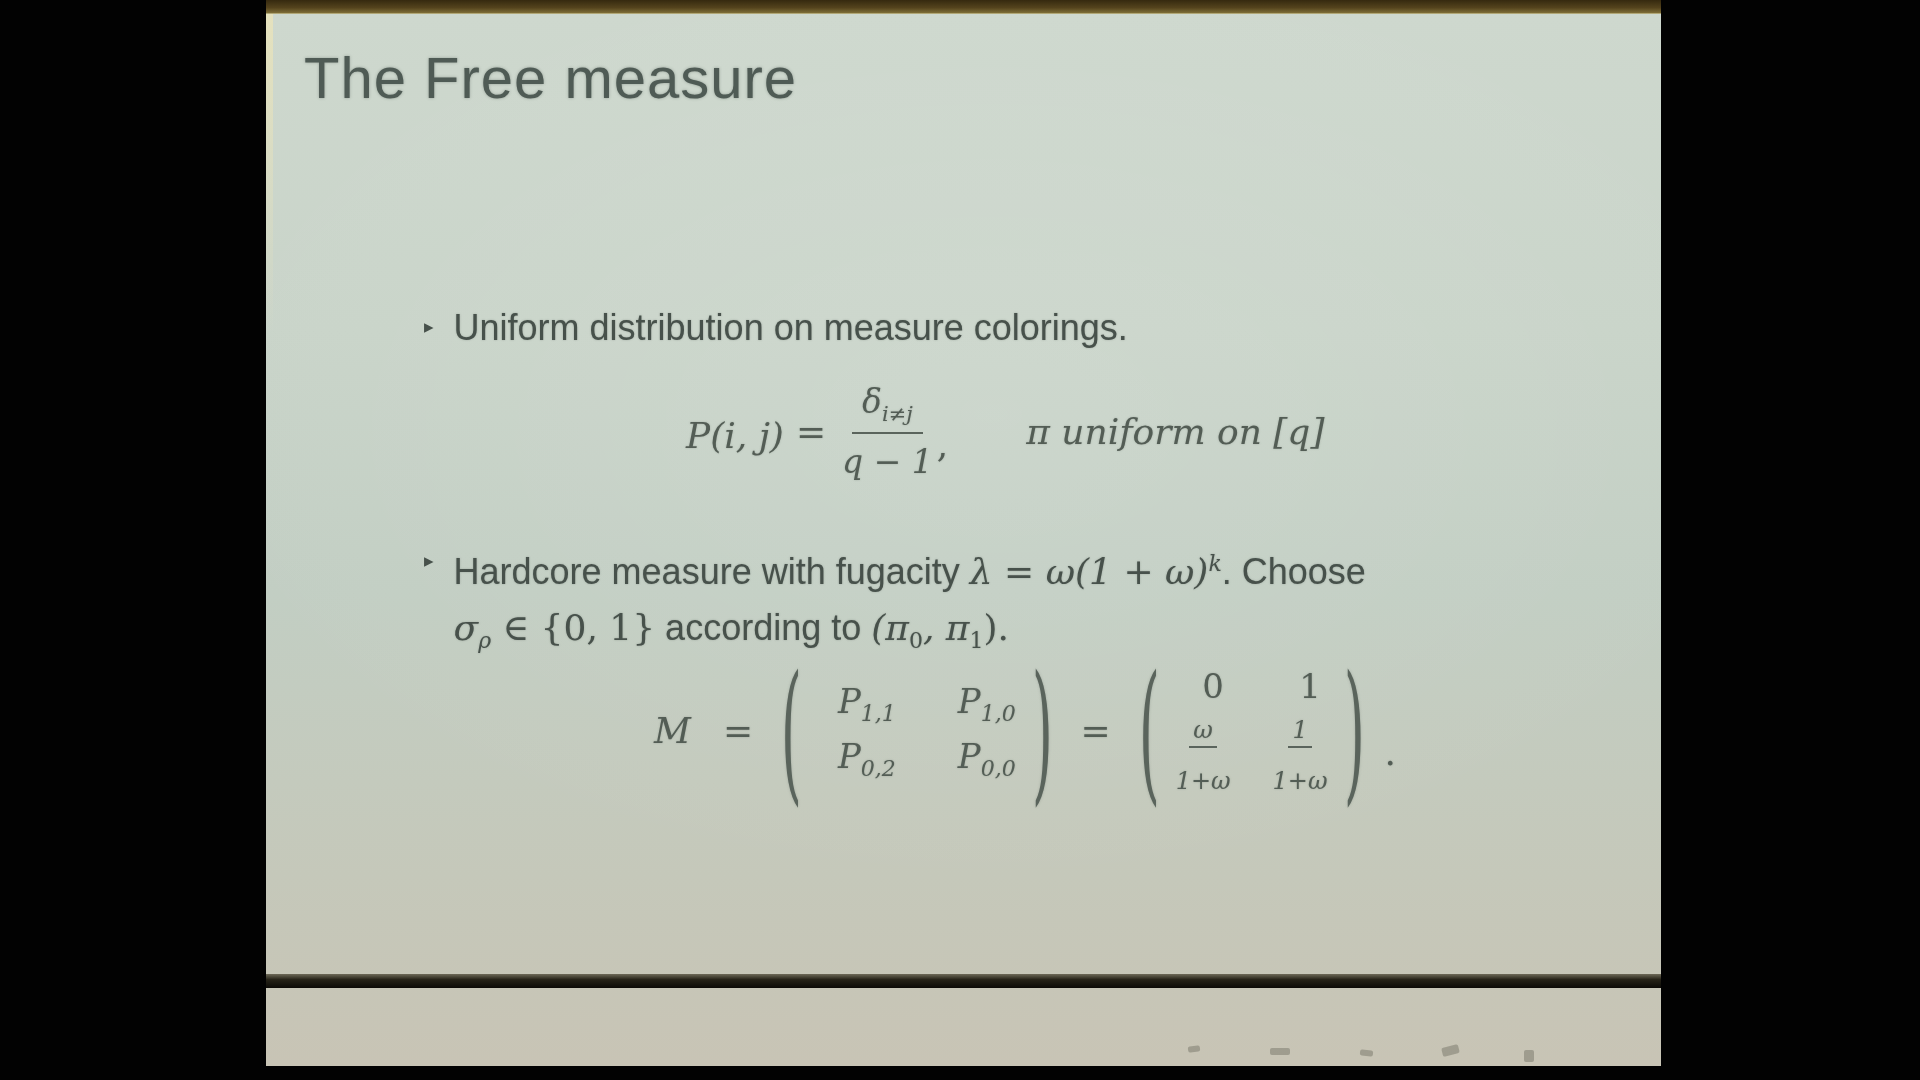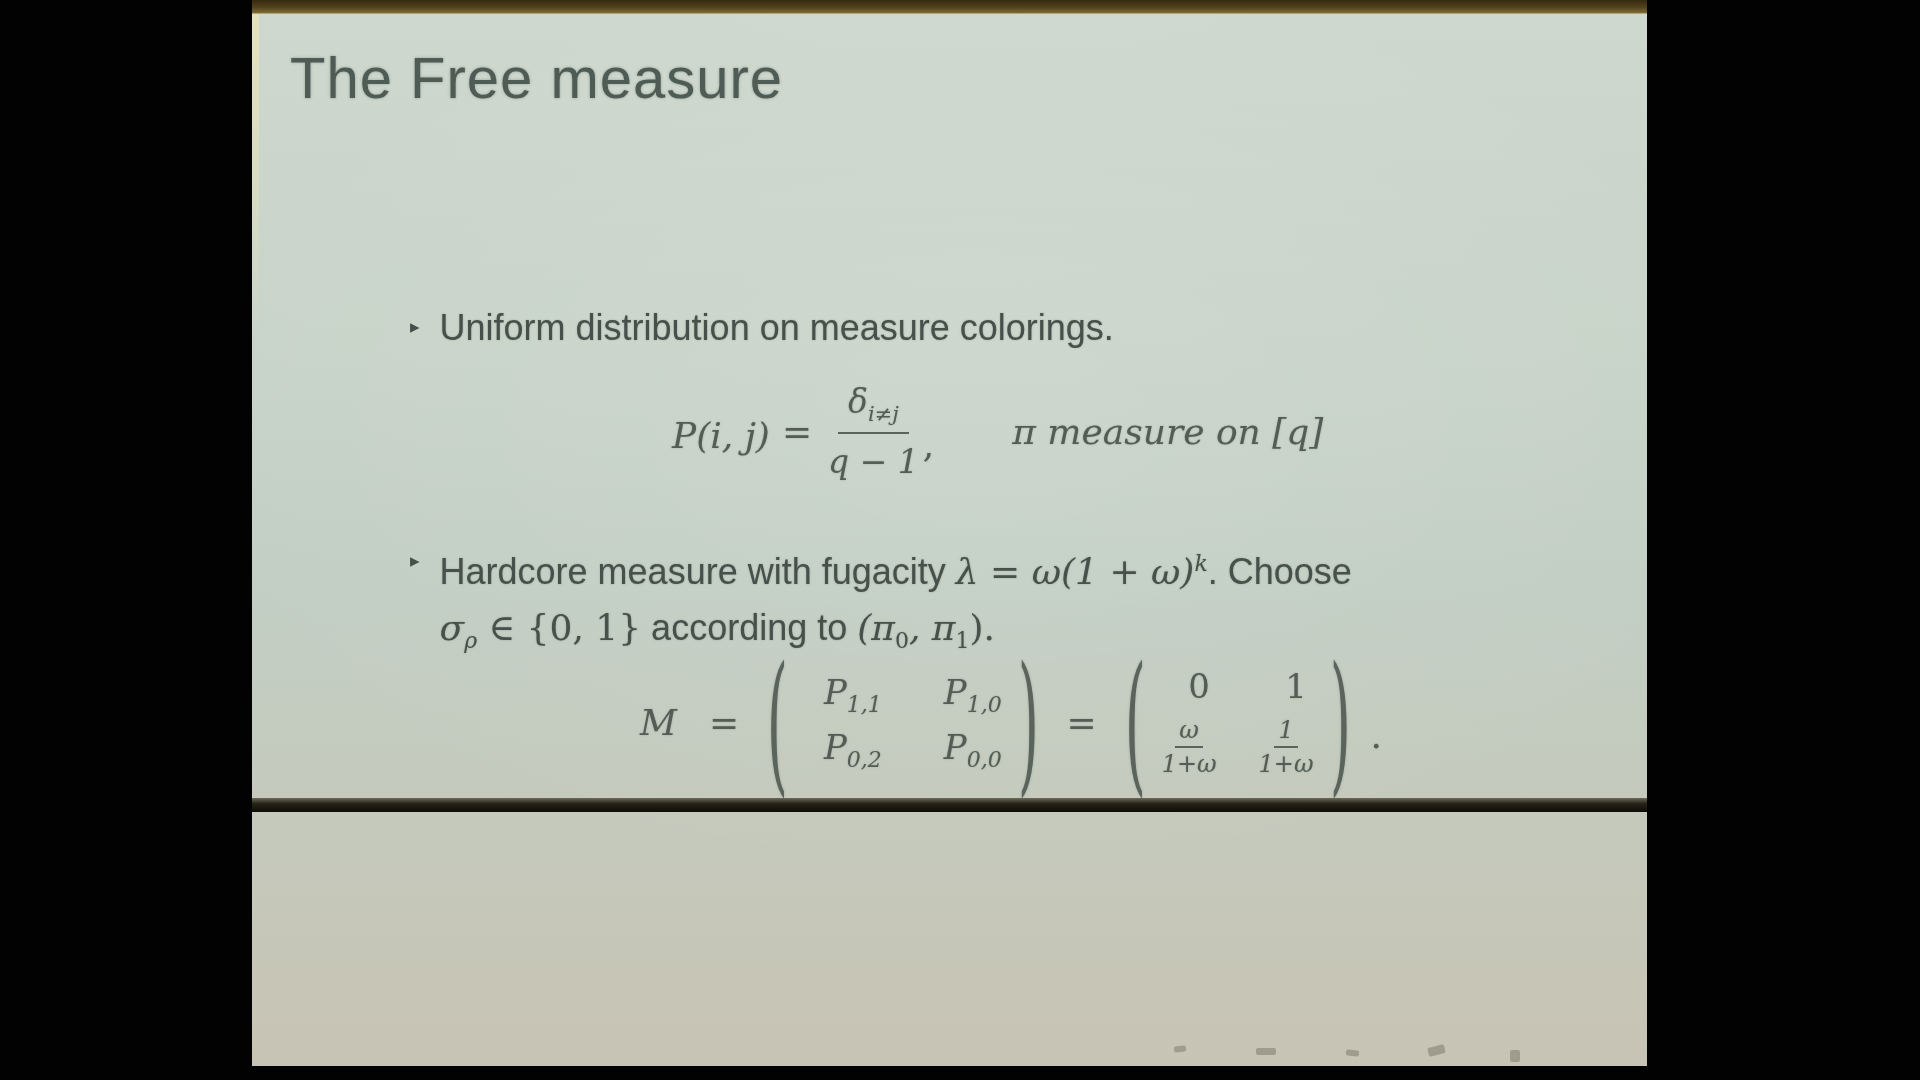--- a/index.html
+++ b/index.html
@@ -1,18 +1,18 @@
 <!DOCTYPE html>
 <html><head>
 <meta charset="utf-8">
 <style>
   html,body{margin:0;padding:0;background:#000;width:1920px;height:1080px;overflow:hidden;}
   .stage{position:relative;width:1920px;height:1080px;background:#020202;}
 
-  .slide{position:absolute;left:252px;top:0;width:1395px;height:812px;}
+  .slide{position:absolute;left:266px;top:0;width:1395px;height:988px;}
 
   .top-bar{position:absolute;left:0;top:0;width:100%;height:14px;
     background:linear-gradient(#35290f,#54431d 55%,#7a6a35 90%,#cfc99a);}
 
   .slide-body{position:absolute;left:0;top:14px;width:100%;height:1052px;
     background:
       radial-gradient(ellipse 1200px 700px at 52% 38%, rgba(255,255,255,0.10), rgba(0,0,0,0) 70%),
       linear-gradient(#ced8ce 0%, #c9d4c9 30%, #c2cec3 55%, #c5c8ba 82%, #c8c4b5 100%);
     filter:blur(0.4px);
     font-family:"Liberation Sans",sans-serif;color:#495349;}
@@ -60,21 +60,21 @@
   .formula2 .m-eq{margin:0 18px;}
   .paren{font-family:"DejaVu Serif",serif;font-size:74px;font-weight:200;
     display:inline-block;transform:scale(.72,2.05);line-height:74px;
     color:#5a645c;margin:0 6px;}
   .mat{display:grid;grid-template-columns:auto auto;column-gap:42px;row-gap:10px;
     justify-items:center;align-items:center;padding:0 6px;}
   .cell{font-size:34px;margin-left:20px;}
   .cell sub{font-size:22px;}
   .sfrac{display:inline-flex;flex-direction:column;align-items:center;font-size:24px;}
   .sfrac .num{padding:0 4px 2px;border-bottom:2px solid #5a645c;}
-  .sfrac .den{padding-top:2px;}
+  .sfrac .den{padding-top:19px;}
   .m-period{align-self:flex-end;margin:0 0 22px 10px;}
 
   .smudge{position:absolute;background:rgba(92,92,80,.38);border-radius:2px;}
 </style>
 </head>
 <body>
 
 <div class="stage">
   <div class="slide">
     <div class="top-bar"></div>
@@ -90,21 +90,21 @@
       </div>
 
       <div class="formula1 math">
         <span class="lhs it">P(i, j)</span>
         <span class="eq">=</span>
         <span class="frac">
           <span class="num"><span class="it">δ</span><sub class="it">i≠j</sub></span>
           <span class="den it">q − 1</span>
         </span>
         <span class="tail-comma">,</span>
-        <span class="side-text it">π measure on [q]</span>
+        <span class="side-text it">π uniform on [q]</span>
       </div>
 
       <div class="bullet-row" style="left:158px;top:522px;">
         <span class="bullet-marker">▸</span>
         <span class="bullet2-lines">
           <span class="b2-line"><span>Hardcore measure with fugacity </span><span class="math it">λ = ω(1 + ω)</span><sup class="math it">k</sup><span>. Choose</span></span>
           <span class="b2-line"><span class="math it">σ</span><sub class="math it">ρ</sub><span class="math"> ∈ {0, 1}</span><span> according to </span><span class="math it">(π</span><sub class="math">0</sub><span class="math it">, π</span><sub class="math">1</sub><span class="math">).</span></span>
         </span>
       </div>
 

